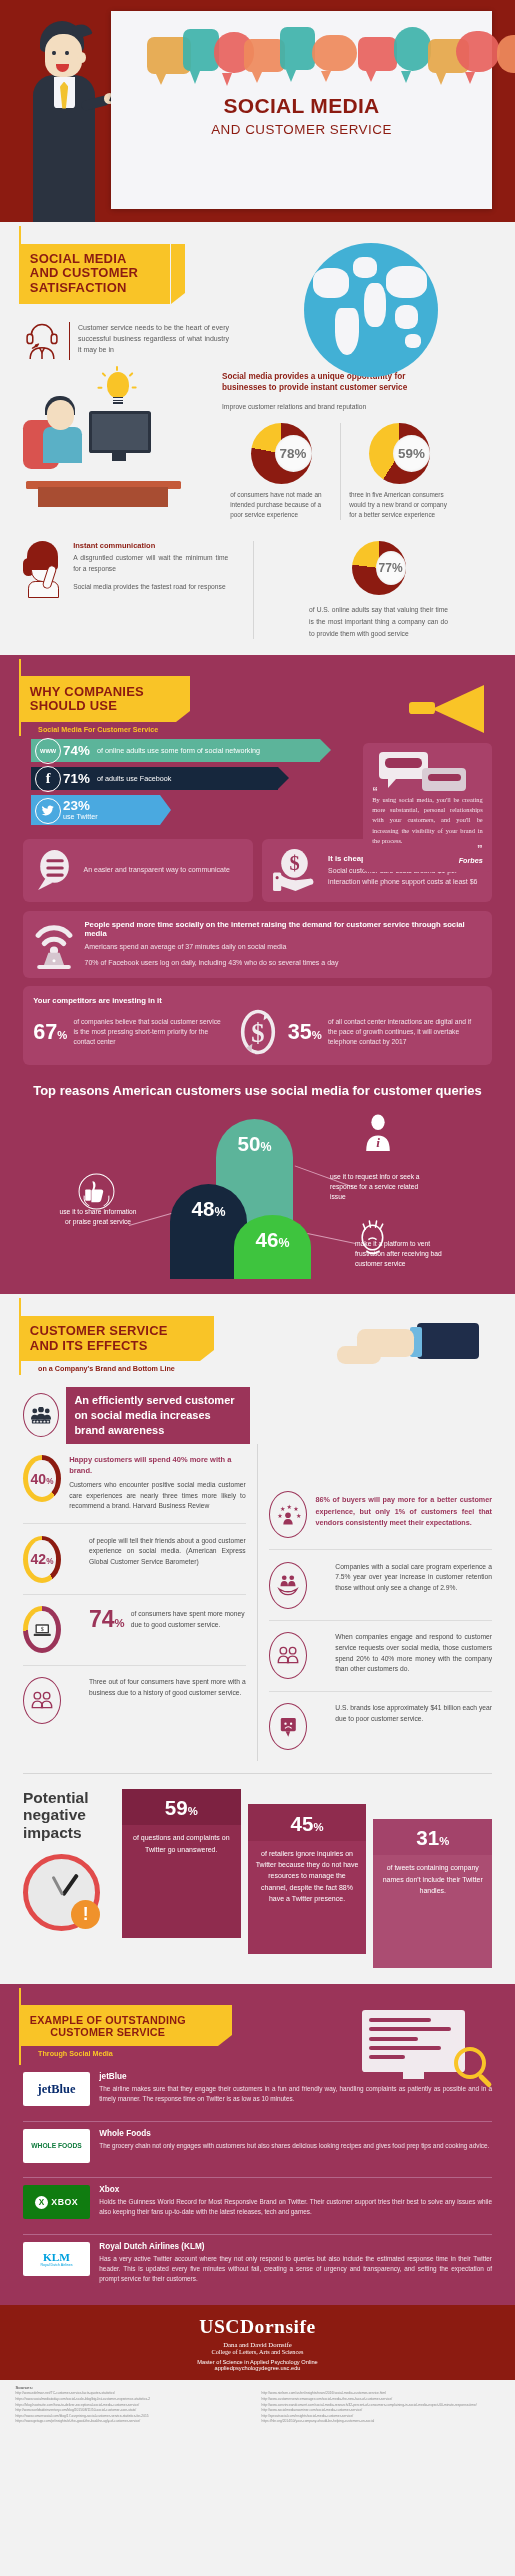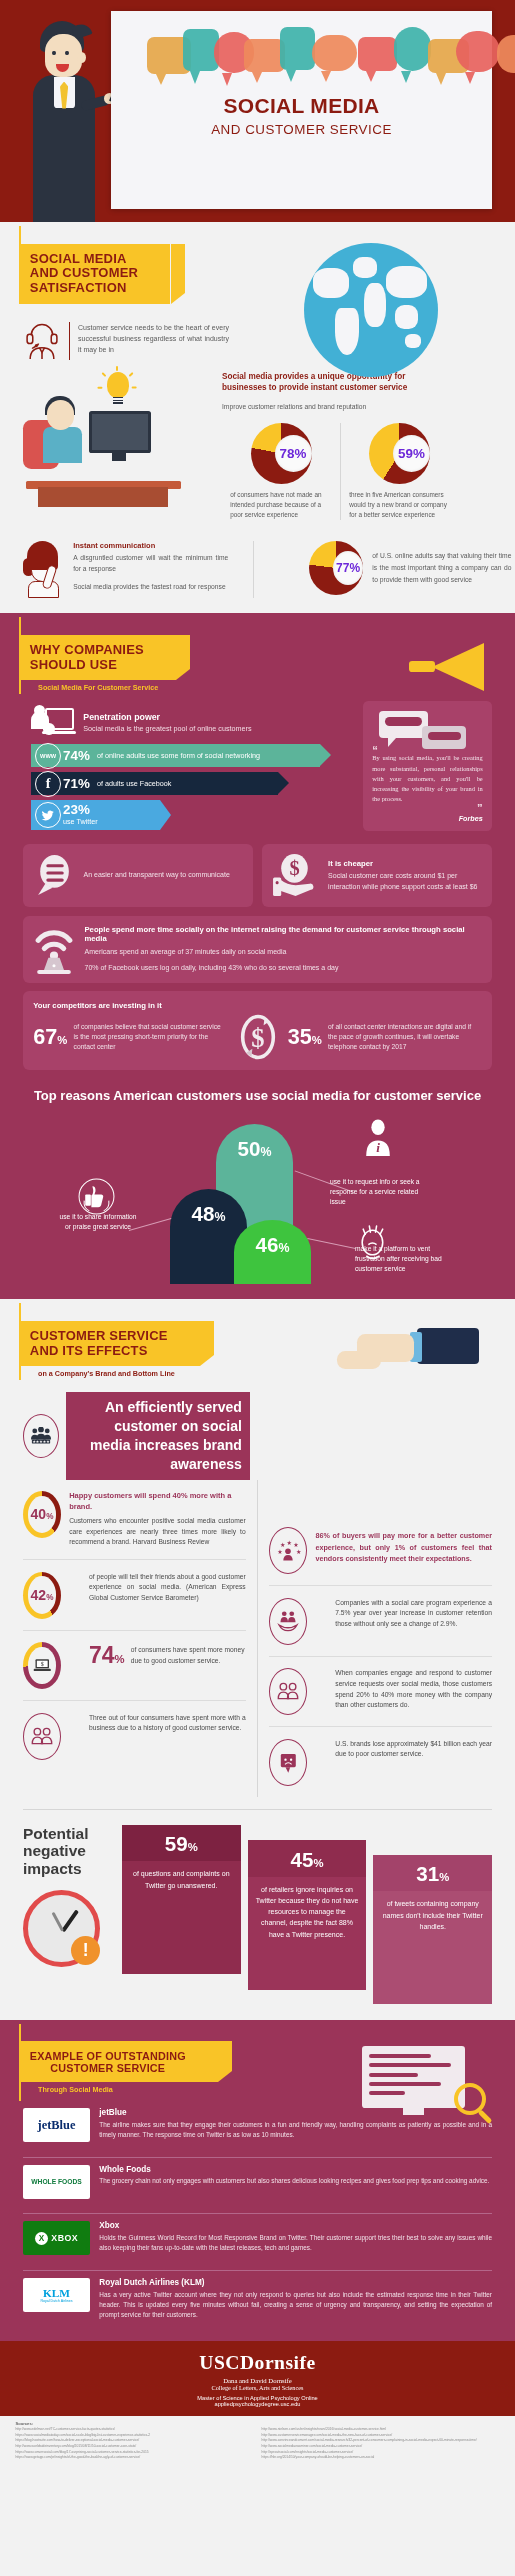--- a/index.html
+++ b/index.html
@@ -122,35 +122,35 @@
   .bulb .base { position:absolute; left:10.3px; top:25px; width:9.3px; height:8.2px; background:#2b3340;
     background-image: repeating-linear-gradient(#2b3340 0 1.5px,#f5f5f8 1.5px 2.6px); }
   .ray { position:absolute; background:#f9c427; width:2.1px; height:5.2px; border-radius:1px; }
 
   
   .donut-row { display:flex; justify-content:flex-start; margin: 13.4px 0 0 222px; gap: 0; }
   .donut-cell { width: 118px; text-align:center; padding: 0 8.2px; }
   .donut-cell + .donut-cell { border-left: 0.5px solid #d6d6d6; }
   .donut { width:61px; height:61px; border-radius:50%; margin:0 auto; display:flex; align-items:center; justify-content:center; position:relative;}
   .donut .hole { width:37px; height:37px; border-radius:50%; background:#fafafa; display:flex; align-items:center; justify-content:center;
-    font-size:13.4px; font-weight:bold; color:#6d28d9; box-shadow: inset 0 0 3.1px rgba(0,0,0,.1); margin-left: 24px; }
+    font-size:13.4px; font-weight:bold; color:#737373; box-shadow: inset 0 0 3.1px rgba(0,0,0,.1); margin-left: 24px; }
   .donut-cap { font-size:6.4px; line-height:1.55; color:#5a5a5a; margin-top:6.2px; text-align:left; }
 
   .instant-row { display:flex; align-items:flex-start; margin: 20.6px 0 0 23px; gap: 7.2px; }
   .girl { width: 43px; height: 57px; flex:0 0 43px; position:relative; }
   .g-hair{ position:absolute; left:4.1px; top:0; width:31px; height:29px; background:#8c1b11; border-radius:15.5px 15.5px 4.1px 4.1px;}
   .g-pony{ position:absolute; left:0; top:17.5px; width:11.3px; height:17.5px; background:#8c1b11; border-radius:6.2px;}
   .g-face{ position:absolute; left:8.2px; top:14.4px; width:24px; height:27px; background:#fafafa; border:1px solid #8c1b11; border-radius:11.3px;}
   .g-body{ position:absolute; left:5.2px; top:40px; width:31px; height:17.5px; background:#fafafa; border:1px solid #8c1b11; border-radius:7.2px 7.2px 0 0;}
   .g-phone{ position:absolute; left:21.6px; top:24px; width:9.3px; height:24px; background:#fafafa; border:1.5px solid #8c1b11; border-radius:4.6px; transform:rotate(18deg);}
   .instant-title { color:#8c1b11; font-weight:bold; font-size:7.5px; }
   .instant-text { color:#5a5a5a; font-size:6.7px; line-height:1.65; margin-top:2.1px; text-align:justify; width:155px;}
   .instant-text2 { color:#5a5a5a; font-size:6.7px; line-height:1.65; margin-top:7.2px; width:155px;}
 
-  .sevenseven { display:flex; align-items:center; gap:9.3px; margin-left: 31px; }
+  .sevenseven { display:flex; align-items:center; gap:9.3px; margin-left: 31px; flex-direction: column; }
   .sep-v { width:0.5px; align-self:stretch; background:#d6d6d6; margin: 0 17.5px; }
   .cap77 { font-size:6.7px; line-height:1.75; color:#5a5a5a; width:139px; text-align:justify; }
 
   
   .s2 { background:#9b3459; color:#fff; padding: 0 0 15.5px 0; position:relative; }
   .s2 .banner-rail { background:#f9c427; }
   .megaphone { position:absolute; right:31px; top:20.6px; width:98px; height:77px; }
   .mg-cone { position:absolute; right:0; top:9.3px; width:0; height:0;
     border-top:24px solid transparent; border-bottom:24px solid transparent; border-right:52px solid #f9c427; }
   .mg-handle{ position:absolute; right:49px; top:27px; width:26px; height:11.3px; background:#f9c427; border-radius:3.1px;}
@@ -235,21 +235,21 @@
   .handshake { position:absolute; right: 36px; top: 20.6px; width: 170px; height: 113px; }
   .hs-hand { position:absolute; background:#f3ddc0; border-radius:8.2px; }
   .hs-sleeve{ position:absolute; background:#1f2d4a; border-radius:4.1px; }
   .hs-cuff{ position:absolute; background:#6fb8e0; border-radius:2.1px; }
 
   .awar-head {
     display:flex; align-items:center; gap:7.2px; margin: 13.4px 0 0 23px; width: 227px;
   }
   .awar-badge { width:36px; height:44px; flex:0 0 36px; border:1.5px solid #9b3459; border-radius:50%;
     display:flex; flex-direction:column; align-items:center; justify-content:center; gap:2.1px;}
-  .awar-bar { background:#9b3459; color:#fff; font-weight:bold; font-size:14px; line-height:1.35; padding:6.2px 8.2px; flex:1;text-align:right;}
+  .awar-bar { background:#9b3459; color:#fff; font-weight:bold; font-size:11px; line-height:1.35; padding:6.2px 8.2px; flex:1;}
 
   .eff-grid { display:flex; margin: 0 23px; }
   .eff-col { flex:1; }
   .eff-col.left { padding-right: 11.3px; border-right:0.5px solid #d6d6d6; }
   .eff-col.right { padding-left: 11.3px; padding-top: 36px; }
   .eff-item { display:flex; gap:8.2px; align-items:flex-start; padding: 11.3px 0; }
   .eff-item + .eff-item { border-top:0.5px solid #dcdcdc;gap:28px; }
   .ring { width:38px; height:47px; flex:0 0 38px; position:relative; display:flex; align-items:center; justify-content:center;}
   .ring .rv { font-size:14px; font-weight:bold; color:#9b3459; }
   .ring .rv small { font-size:8.2px; }
@@ -486,32 +486,20 @@
     <div class="banner-wrap">
       <div class="banner-rail"></div>
       <div class="banner banner-flag">
         <div>WHY COMPANIES</div>
         <div>SHOULD USE</div>
         <span class="notch"></span>
       </div>
       <div class="banner-sub" style="color:#f9c427;">Social Media For Customer Service</div>
     </div>
 
-    <div class="pen-row">
-      <div class="pen-icon">
-        <div class="pen-lap"></div>
-          <div class="pen-base"></div>
-        <div class="pen-av"></div>
-          <div class="pen-check"></div>
-      </div>
-      <div>
-        <div class="pen-title">Penetration power</div>
-        <div class="pen-sub">Social media is the greatest pool of online customers</div>
-      </div>
-    </div>
 
     <div class="bar b1">
       <div class="circ" style="font-size:5.7px;">WWW</div>
       <div class="pct">74%</div>
       <div class="lbl">of online adults use some form of social networking</div>
       <span class="arrow"></span>
     </div>
     <div class="bar b2">
       <div class="circ" style="font-family:'Liberation Serif',serif;font-size:14.4px;">f</div>
       <div class="pct">71%</div>
@@ -609,21 +597,21 @@
             <text x="47" y="66" font-size="52" font-weight="bold" fill="#f1eaee" text-anchor="middle" font-family="Liberation Serif, serif">$</text>
           </svg>
         </div>
         <div class="comp-col">
           <div class="bignum"><span>35</span><small>%</small></div>
           <div class="comp-text">of all contact center interactions are digital and if the pace of growth continues, it will overtake telephone contact by 2017</div>
         </div>
       </div>
     </div>
 
-    <div class="top-reasons-title">Top reasons American customers use social media for customer service</div>
+    <div class="top-reasons-title">Top reasons American customers use social media for customer queries</div>
 
     <div class="reasons">
       <div class="rbar rb50">
         <div class="v"><span>50</span><small>%</small></div>
       </div>
       <div class="rbar rb48">
         <div class="v"><span>48</span><small>%</small></div>
       </div>
       <div class="rbar rb46">
         <div class="v"><span>46</span><small>%</small></div>

